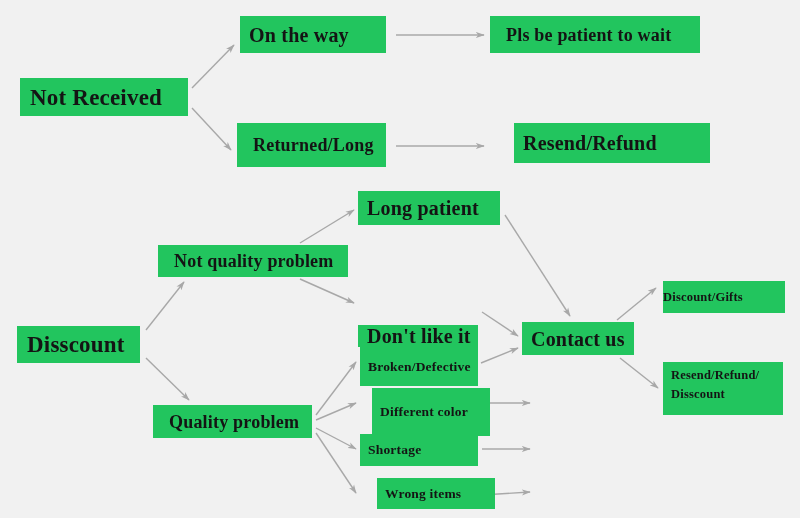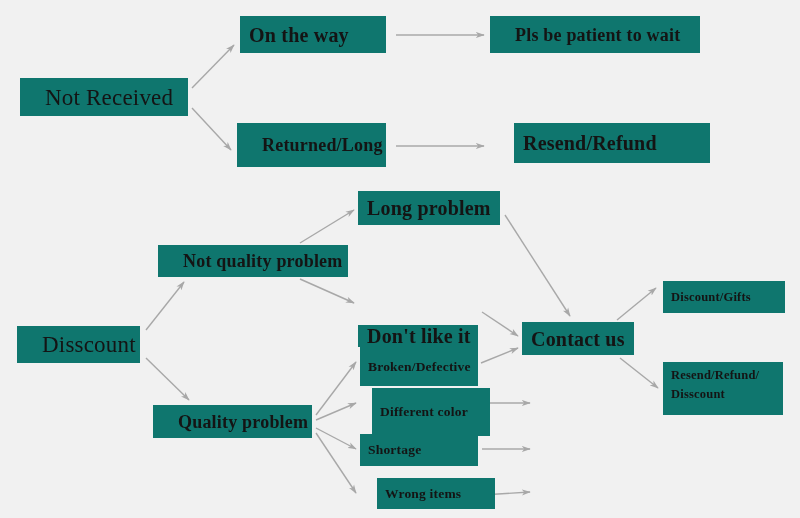--- a/index.html
+++ b/index.html
@@ -11,39 +11,39 @@
   #canvas {
     position: relative;
     width: 800px;
     height: 518px;
     background: #f1f1f1;
     overflow: hidden;
     font-family: "Liberation Serif", "DejaVu Serif", serif;
   }
   .node {
     position: absolute;
-    background: #0f766e;
+    background: #22c55e;
     color: #141414;
     display: flex;
     align-items: center;
     box-sizing: border-box;
     line-height: 1.0;
     white-space: nowrap;
     letter-spacing: 0.2px;
   }
   .node.multiline {
     display: block;
     white-space: normal;
     line-height: 1.55;
   }
-  .n-root        { font-size: 23px; font-weight: 400; padding-left: 25px; }
+  .n-root        { font-size: 23px; font-weight: 700; padding-left: 10px; }
   .n-big         { font-size: 20px; font-weight: 600; padding-left: 9px; }
-  .n-mid         { font-size: 18px; font-weight: 600; padding-left: 25px; }
+  .n-mid         { font-size: 18px; font-weight: 600; padding-left: 16px; }
   .n-small       { font-size: 13.5px; font-weight: 700; padding-left: 8px; }
-  .n-smallest    { font-size: 12.5px; font-weight: 700; padding-left: 8px; }
+  .n-smallest    { font-size: 12.5px; font-weight: 700; }
   .n-small.multiline { padding-top: 4px; }
   svg#edges {
     position: absolute;
     left: 0;
     top: 0;
     width: 800px;
     height: 518px;
     pointer-events: none;
   }
   .edge {
@@ -128,21 +128,21 @@
 
   <div class="node n-root" style="left:17px; top:326px; width:123px; height:37px;">
     <span>Disscount</span>
   </div>
 
   <div class="node n-mid" style="left:158px; top:245px; width:190px; height:32px;">
     <span>Not quality problem</span>
   </div>
 
   <div class="node n-big" style="left:358px; top:191px; width:142px; height:34px;">
-    <span>Long problem</span>
+    <span>Long patient</span>
   </div>
 
   <div class="node n-big" style="left:358px; top:289px; width:120px; height:22px;margin-top:36px;">
     <span>Don't like it</span>
   </div>
 
   <div class="node n-mid" style="left:153px; top:405px; width:159px; height:33px;">
     <span>Quality problem</span>
   </div>
 

